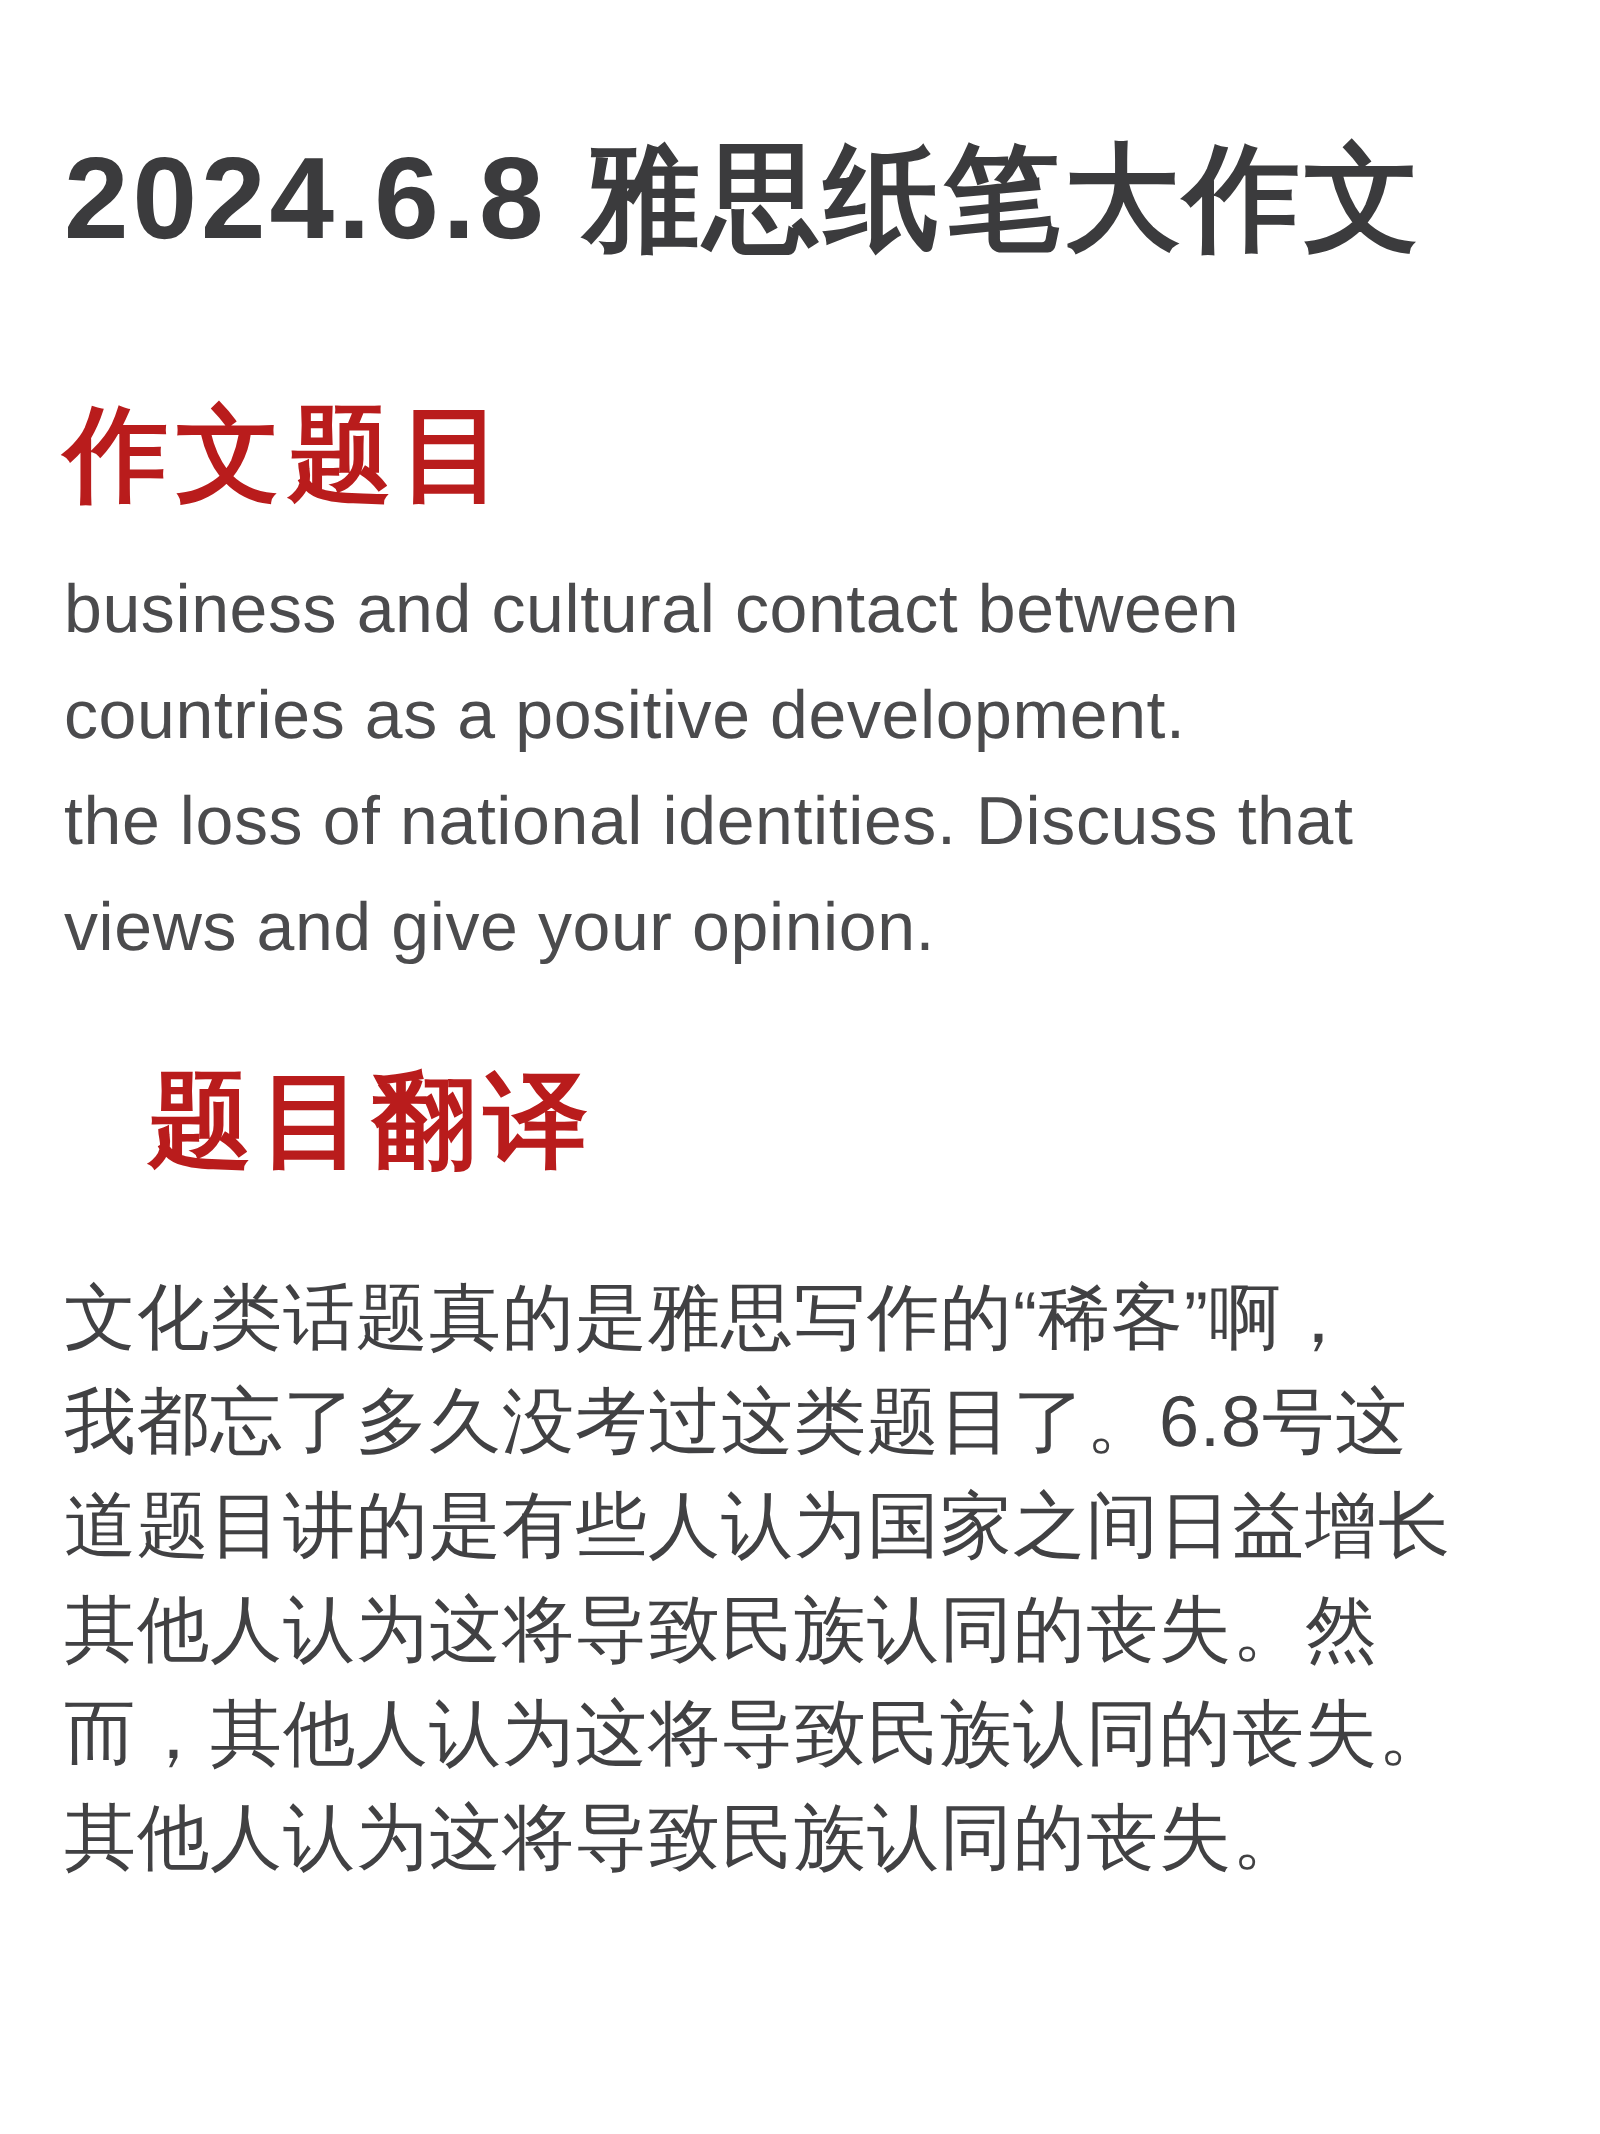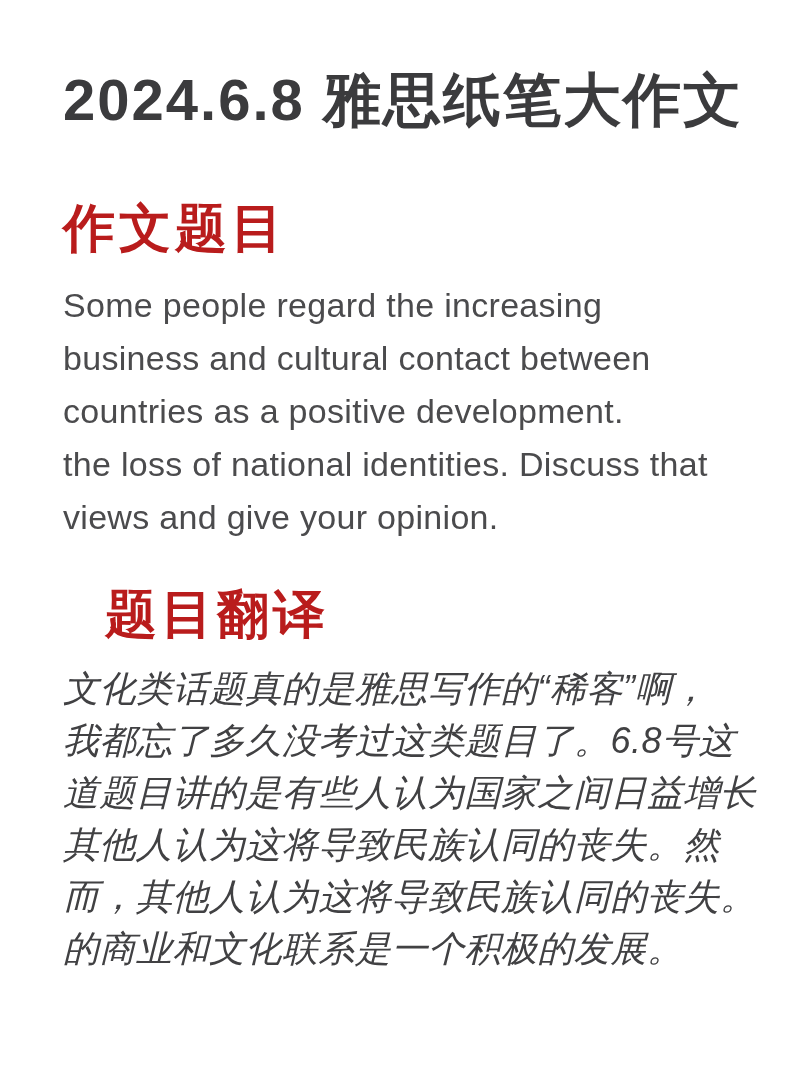--- a/index.html
+++ b/index.html
@@ -8,21 +8,21 @@
     background: #ffffff;
   }
   .page {
     position: relative;
     width: 800px;
     height: 1067px;
     background: #ffffff;
     overflow: hidden;
     font-family: "Liberation Sans", "DejaVu Sans", sans-serif;
     box-sizing: border-box;
-    padding: 0 63px;
+    padding: 0 32px;
   }
   .page-title {
     margin: 66px 0 0 0;
     font-size: 58px;
     line-height: 67px;
     font-weight: 700;
     color: #3b3b3d;
     letter-spacing: 2px;
     white-space: nowrap;
   }
@@ -43,52 +43,50 @@
     margin: 20px 0 0 0;
     font-weight: 400;
   }
   .body-text.english {
     font-size: 34px;
     line-height: 53px;
     color: #4b4b4d;
     letter-spacing: 0.3px;
   }
   .body-text.chinese {
-    margin-top: 18px;
+    margin-top: 41px;
     font-size: 36px;
     line-height: 52px;
     color: #414143;
     letter-spacing: 0.5px;
-    font-style: italic;
   }
   .body-text > div {
     white-space: nowrap;
   }
 </style>
 </head>
 <body>
 
 <div class="page">
 
   <h1 class="page-title">2024.6.8 雅思纸笔大作文</h1>
 
   <h2 class="section-heading">作文题目</h2>
 
   <div class="body-text english">
-      <div>Some people regard the increasing</div>
       <div>business and cultural contact between</div>
       <div>countries as a positive development.</div>
       <div>the loss of national identities. Discuss that</div>
       <div>views and give your opinion.</div>
     </div>
 
   <h2 class="section-heading translation">题目翻译</h2>
 
   <div class="body-text chinese">
       <div>文化类话题真的是雅思写作的“稀客”啊，</div>
       <div>我都忘了多久没考过这类题目了。6.8号这</div>
       <div>道题目讲的是有些人认为国家之间日益增长</div>
       <div>其他人认为这将导致民族认同的丧失。然</div>
       <div>而，其他人认为这将导致民族认同的丧失。</div>
-      <div>的商业和文化联系是一个积极的发展。</div>
+      <div>其他人认为这将导致民族认同的丧失。</div>
     </div>
 
 </div>
 
 </body></html>

